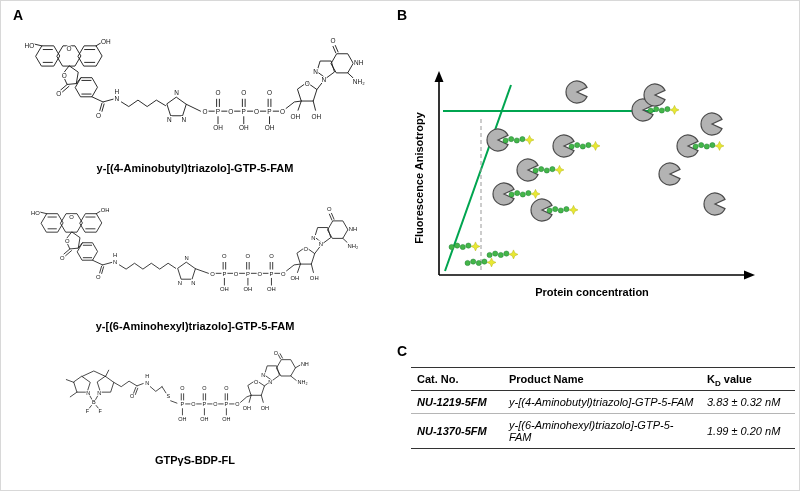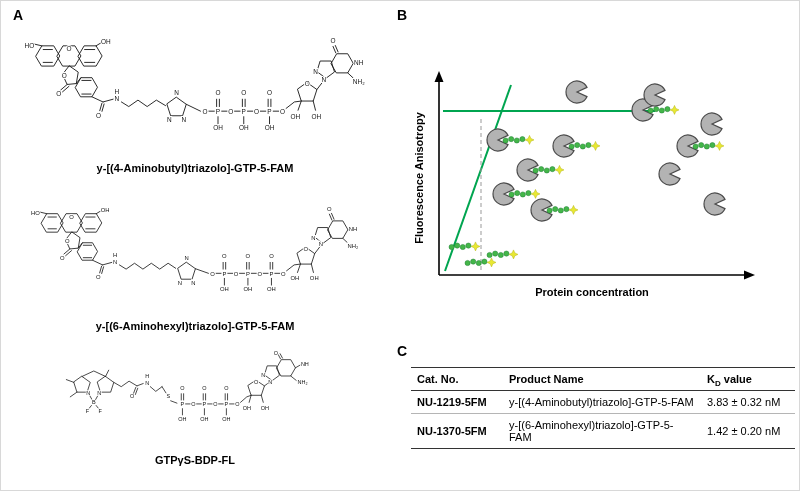--- a/index.html
+++ b/index.html
@@ -31,21 +31,21 @@
   .green-line{stroke:var(--line-green);stroke-width:2;fill:none;}
   .dash-line{stroke:#999;stroke-width:1;stroke-dasharray:4 3;}
   .axis-label{font-size:11px;font-weight:bold;fill:#000;font-family:"Liberation Sans",sans-serif;}
   .pac{fill:var(--protein-fill);stroke:#4a4a4a;stroke-width:1.2;}
   .bead{fill:var(--bead-green);stroke:#1e7e34;stroke-width:0.5;}
   .dye{fill:var(--dye-yellow);stroke:#b7b714;stroke-width:0.5;}
   .panel-c{position:absolute;left:398px;top:366px;width:384px;margin-left:12px;}
   .panel-c table{width:100%;border-collapse:collapse;font-size:11px;}
   .panel-c th,.panel-c td{text-align:left;padding:5px 6px;vertical-align:middle;}
   .panel-c thead tr{border-top:1.5px solid #333;border-bottom:1px solid #333;}
-  .panel-c tbody tr{border-bottom:1px solid #b5b5b5;}
+  .panel-c tbody tr{border-bottom:1px solid #b5b5b5;font-style:italic;}
   .panel-c tbody tr:last-child{border-bottom:1.5px solid #333;}
   .panel-c th{font-weight:bold;}
   .panel-c td.cat{font-weight:bold;}
   sub{font-size:8px;line-height:0;}
 </style>
 </head>
 <body>
 
 <div class="fig">
 
@@ -305,19 +305,19 @@
       </thead>
       <tbody>
         <tr>
           <td class="cat">NU-1219-5FM</td>
           <td>y-[(4-Aminobutyl)triazolo]-GTP-5-FAM</td>
           <td>3.83 ± 0.32 nM</td>
         </tr>
         <tr>
           <td class="cat">NU-1370-5FM</td>
           <td>y-[(6-Aminohexyl)triazolo]-GTP-5-FAM</td>
-          <td>1.42 ± 0.20 nM</td>
+          <td>1.99 ± 0.20 nM</td>
         </tr>
       </tbody>
     </table>
   </div>
 
 </div>
 
 </body></html>

